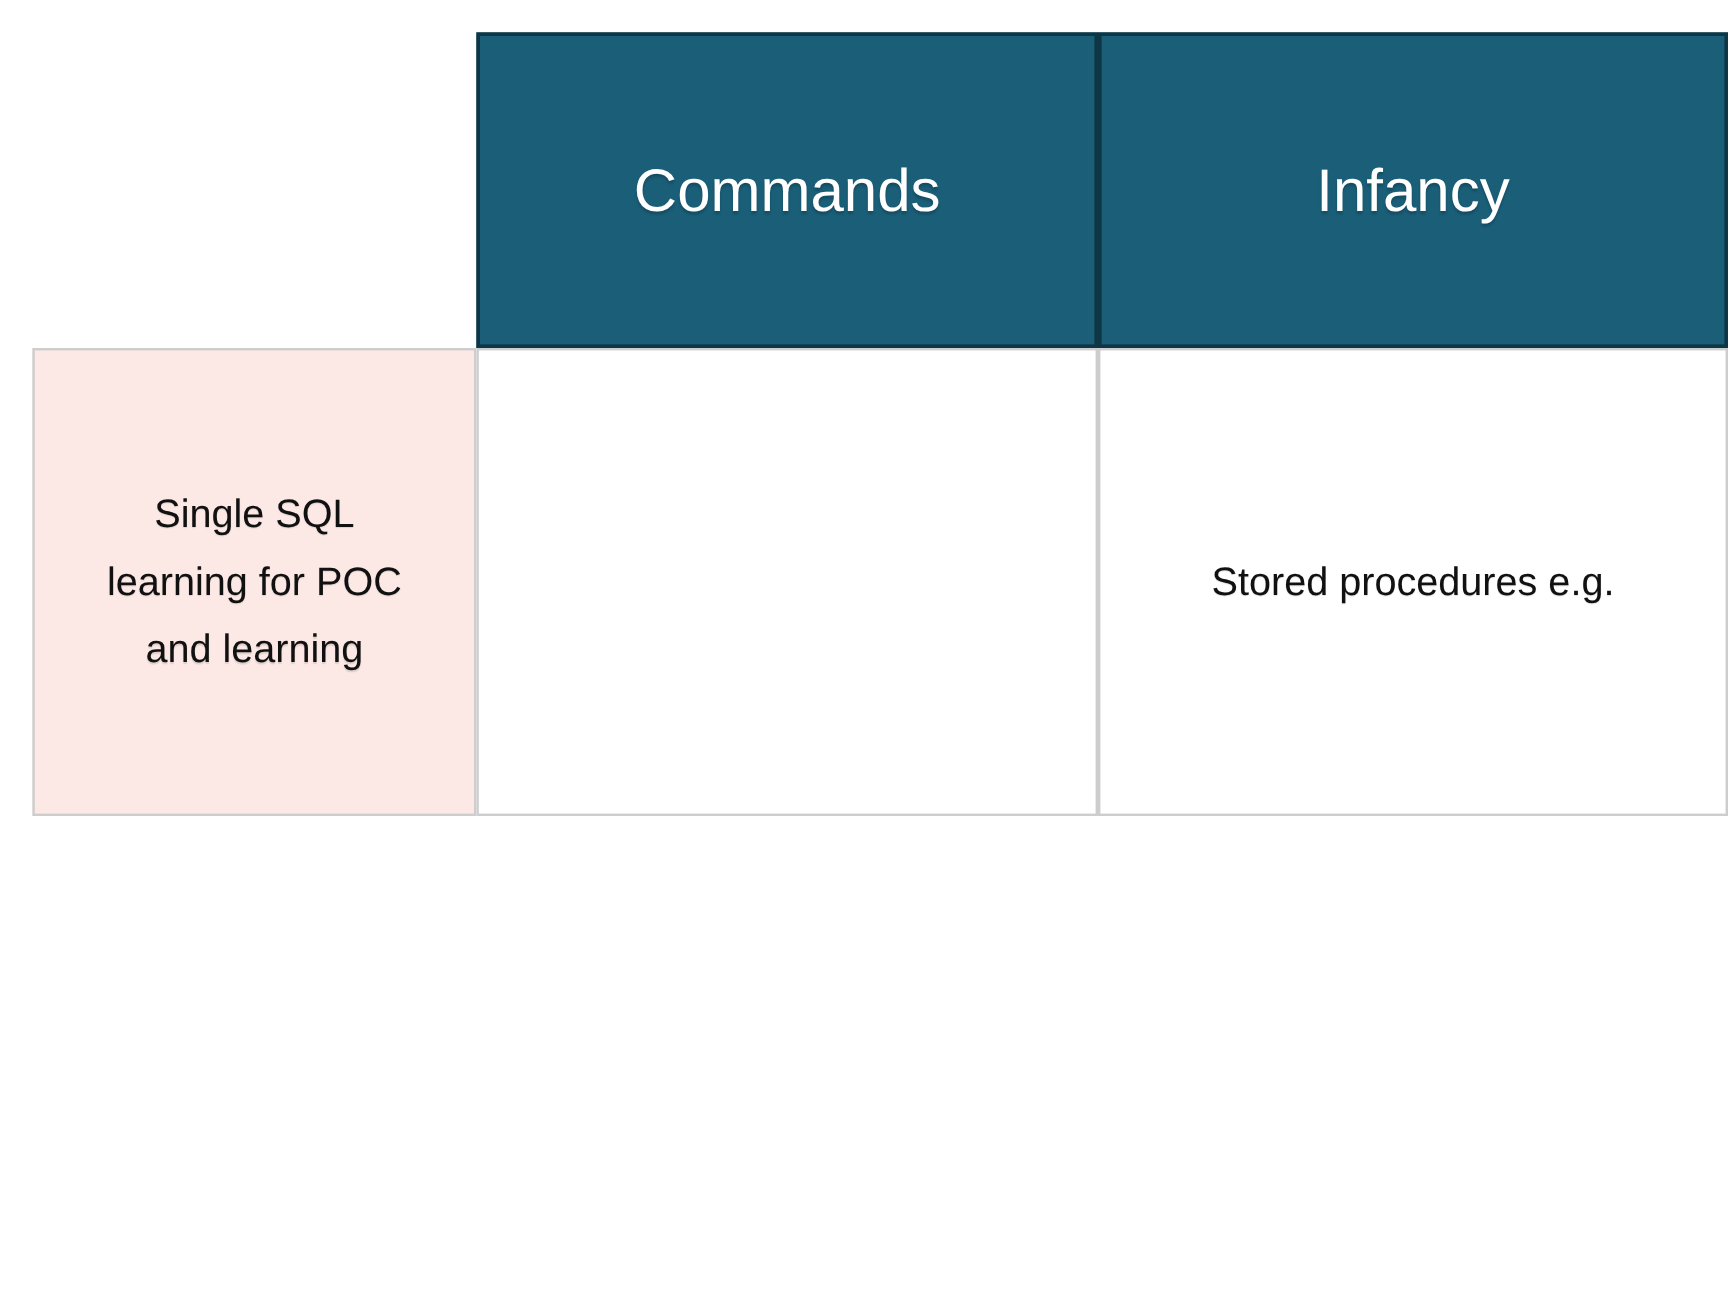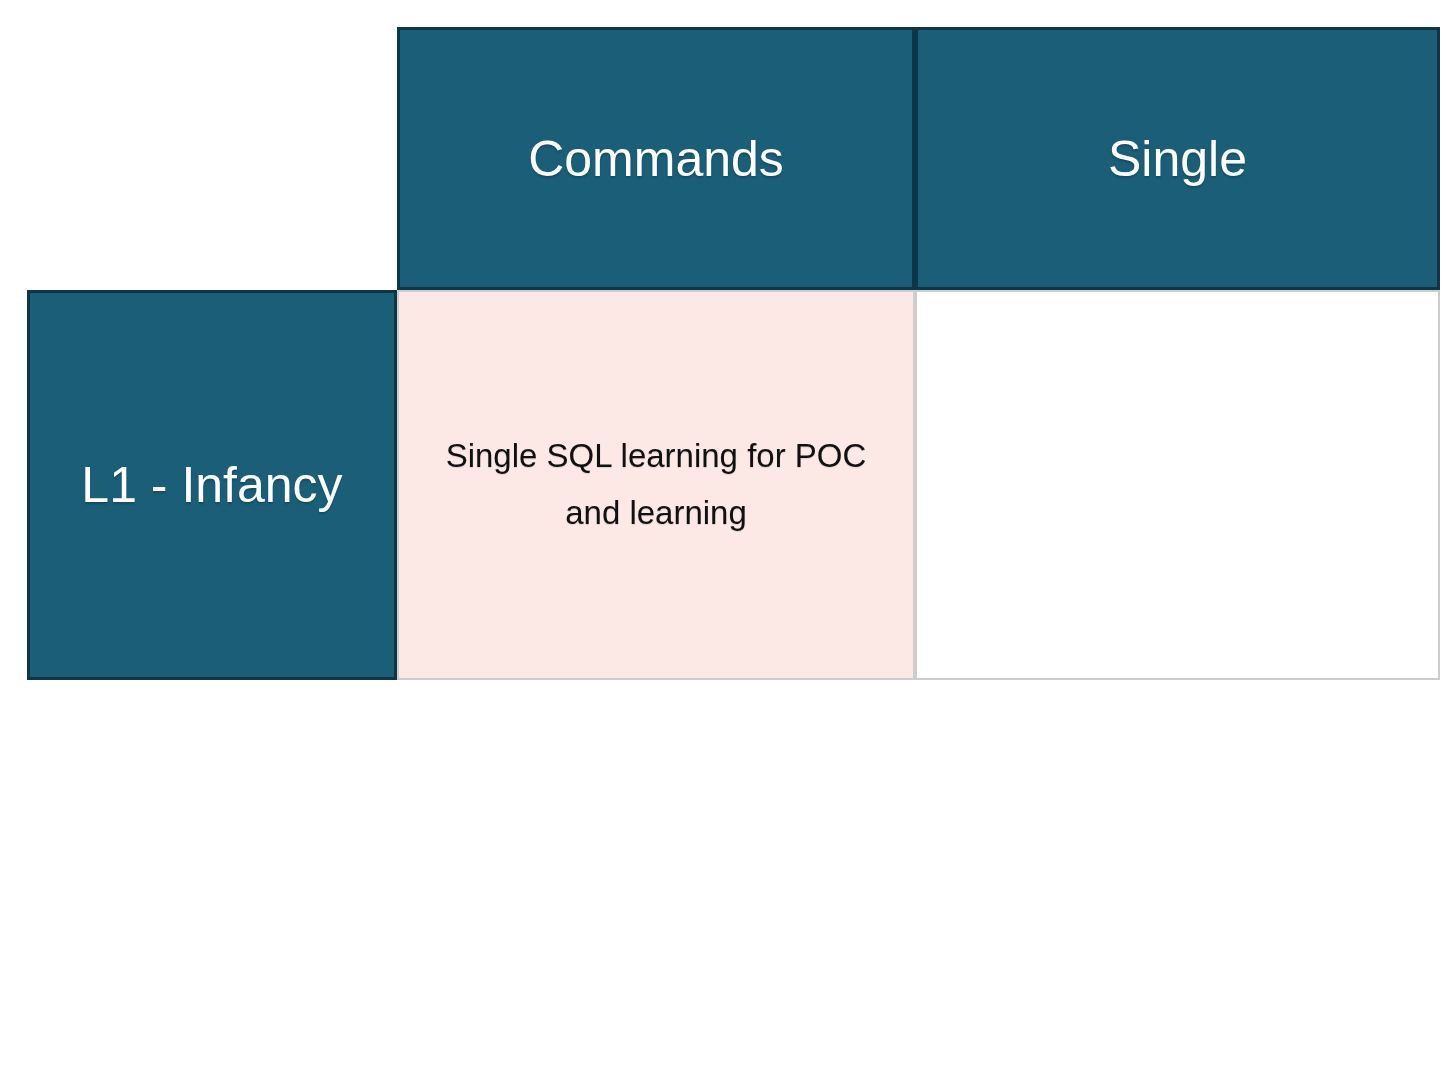--- a/index.html
+++ b/index.html
@@ -68,32 +68,32 @@
 <div class="slide">
   <div class="matrix">
 
     <div class="cell corner"></div>
 
     <div class="cell head col-head">
       <span class="label">Commands</span>
     </div>
 
     <div class="cell head col-head">
-      <span class="label">Single</span>
+      <span class="label">Infancy</span>
     </div>
 
-    <div class="cell head row-head">
-      <span class="label">L1 - Infancy</span>
-    </div>
 
 
     <div class="cell body highlight">
       <span class="label">Single SQL learning for POC and learning</span>
     </div>
 
 
     <div class="cell body">
       <span class="label"></span>
     </div>
 
+    <div class="cell body">
+      <span class="label">Stored procedures e.g.</span>
+    </div>
 
   </div>
 </div>
 
 </body></html>

